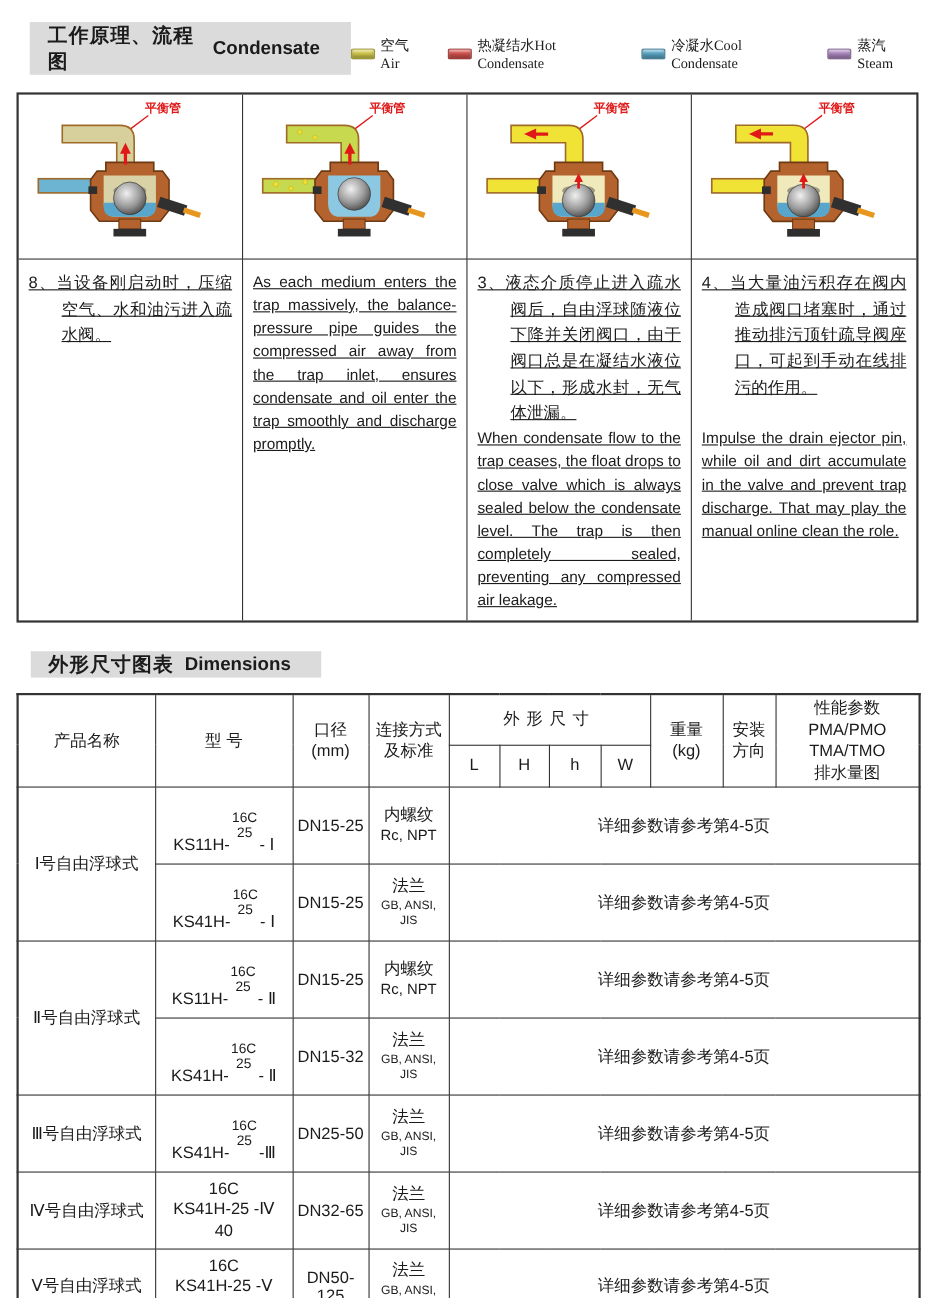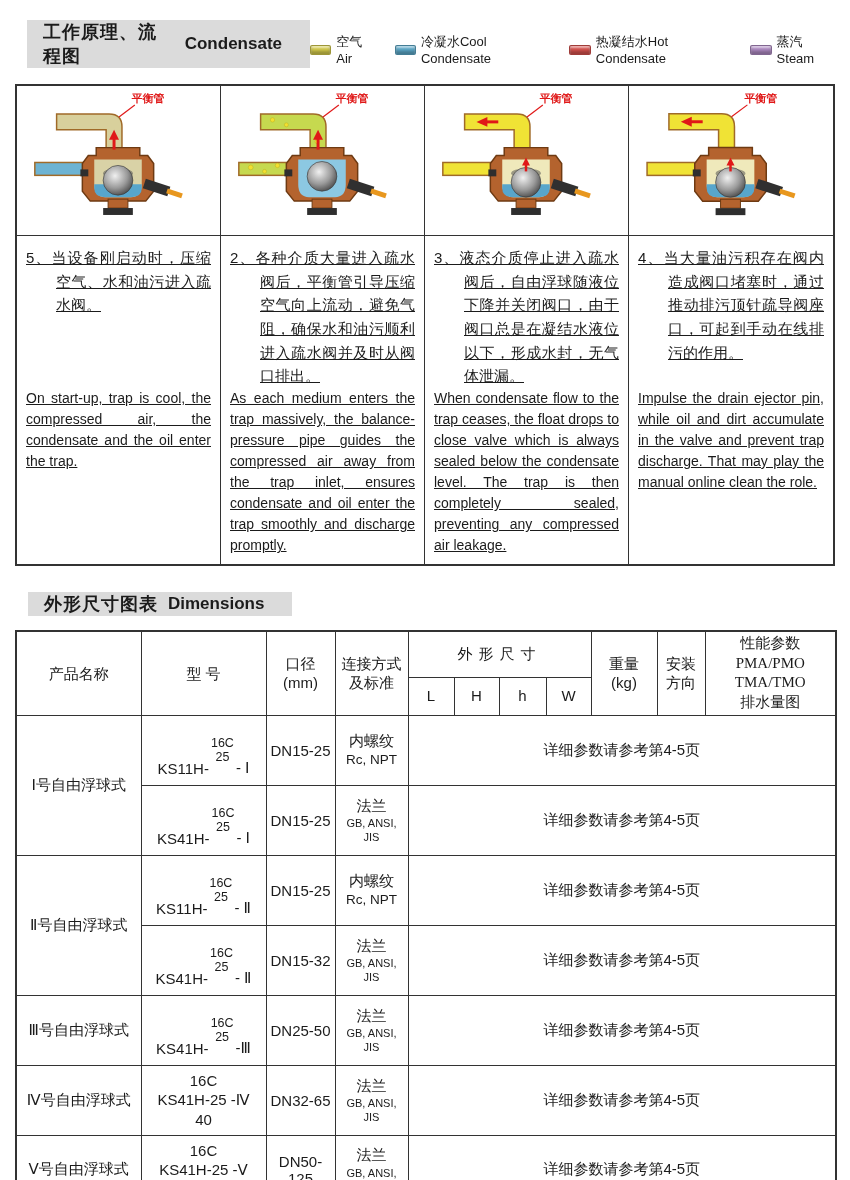--- a/index.html
+++ b/index.html
@@ -11,21 +11,21 @@
   }
   
   .sec-row { display:flex; align-items:flex-end; }
   .sec-head { display:flex; align-items:flex-end; height:48px; }
   .sec-marker { width:13px; background:#5d5d5d; }
   .sec-bar { background:#dbdbdb; display:flex; align-items:center; padding:0 28px 0 16px; }
   .sec-bar .t-zh { font-size:18px; font-weight:bold; letter-spacing:1px; }
   .sec-bar .t-en { font-size:17px; font-weight:bold; margin-left:10px; }
   
   .legend { display:flex; align-items:center; gap:20px; margin-left:auto; padding-bottom:2px; }
-  .legend-item { display:flex; align-items:center; gap:5px; font-size:13px; }
+  .legend-item { display:flex; align-items:center; gap:5px; font-size:13px;font-family:Liberation Serif, serif; }
   .swatch { width:23px; height:10px; border-radius:2px; border:1px solid rgba(0,0,0,.25);
             box-shadow: inset 0 -3px 3px rgba(0,0,0,.28), inset 0 2px 2px rgba(255,255,255,.55); }
   
   .op-table { margin-top:16px; border:2px solid #333; display:grid;
               grid-template-columns:repeat(4,1fr); background:#fff;text-decoration:underline; }
   .op-cell { border-right:1px solid #333; }
   .op-cell.last { border-right:none; }
   .op-diagram { height:150px; border-bottom:1px solid #333; position:relative; overflow:hidden; }
   .op-diagram svg { width:100%; height:100%; display:block; }
   .op-text { padding:10px 9px 8px 9px; }
@@ -34,21 +34,21 @@
   .step-en { font-size:14px; line-height:1.5; text-align:justify; }
   
   .dim-wrap { margin-top:14px; }
   .dim-table { border-collapse:collapse; width:820px; table-layout:fixed; border:2px solid #333; }
   .dim-table th, .dim-table td { border:1px solid #333; text-align:center; vertical-align:middle;
                                  font-weight:normal; padding:2px; overflow:hidden; }
   .dim-table thead th { font-size:15px; line-height:1.3; }
   .hdr-top { height:46px; }
   .hdr-sub th { height:38px; font-size:16px; }
   .outline-h { letter-spacing:6px;font-family:Liberation Serif, serif; }
-  .perf-h { font-size:13.5px; line-height:1.35;font-family:Liberation Serif, serif; }
+  .perf-h { font-size:13.5px; line-height:1.35; }
   .dim-table tbody td { height:70px; font-size:15px; }
   .group-cell { font-size:15px; }
   .model-cell { font-size:15px; white-space:nowrap; }
   .mpart { display:inline-block; vertical-align:middle;margin-top:36px; }
   .frac { display:inline-flex; flex-direction:column; font-size:12.5px; line-height:1.12;
           text-align:center; vertical-align:middle; margin:0 2px; }
   .model-lines div { line-height:1.3; font-size:15px; }
   .conn-main { font-size:15px; line-height:1.35; }
   .conn-sub { font-size:11px; line-height:1.3; }
   .conn-sub.big { font-size:13.5px; }
@@ -67,26 +67,26 @@
         <span class="t-zh">工作原理、流程图</span>
         <span class="t-en">Condensate</span>
       </div>
     </div>
     <div class="legend">
         <span class="legend-item">
           <span class="swatch" style="background: rgb(210, 201, 75);"></span>
           <span>空气Air</span>
         </span>
         <span class="legend-item">
+          <span class="swatch" style="background: rgb(212, 81, 77);"></span>
+          <span>热凝结水Hot Condensate</span>
+        </span>
+        <span class="legend-item">
           <span class="swatch" style="background: rgb(91, 167, 199);"></span>
           <span>冷凝水Cool Condensate</span>
-        </span>
-        <span class="legend-item">
-          <span class="swatch" style="background: rgb(212, 81, 77);"></span>
-          <span>热凝结水Hot Condensate</span>
         </span>
         <span class="legend-item">
           <span class="swatch" style="background: rgb(172, 136, 192);"></span>
           <span>蒸汽Steam</span>
         </span>
       </div>
   </div>
 
   <div class="op-table">
     <div class="op-cell op-diagram">
@@ -211,25 +211,23 @@
           <line x1="74" y1="36" x2="62" y2="36" stroke="#e01818" stroke-width="3"></line>
           <polygon points="63,31 63,41 52,36" fill="#e01818"></polygon>
           <line x1="102" y1="86" x2="102" y2="79" stroke="#e01818" stroke-width="2.5"></line>
           <polygon points="98,80 106,80 102,72" fill="#e01818"></polygon>
           <text x="116" y="16" fill="#e01818" font-size="11" font-weight="bold">平衡管</text>
           <line x1="119" y1="19" x2="103" y2="31" stroke="#e01818" stroke-width="1.2"></line>
         </svg>
       </div>
 
     <div class="op-cell op-text">
-      <p class="step-zh">5、当设备刚启动时，压缩空气、水和油污进入疏水阀。</p>
-      <p class="step-en">On start-up, trap is cool, the compressed air, the condensate and the oil enter the trap.</p>
+      <p class="step-zh">8、当设备刚启动时，压缩空气、水和油污进入疏水阀。</p>
     </div>
     <div class="op-cell op-text">
-      <p class="step-zh">2、各种介质大量进入疏水阀后，平衡管引导压缩空气向上流动，避免气阻，确保水和油污顺利进入疏水阀并及时从阀口排出。</p>
       <p class="step-en">As each medium enters the trap massively, the balance-pressure pipe guides the compressed air away from the trap inlet, ensures condensate and oil enter the trap smoothly and discharge promptly.</p>
     </div>
     <div class="op-cell op-text">
       <p class="step-zh">3、液态介质停止进入疏水阀后，自由浮球随液位下降并关闭阀口，由于阀口总是在凝结水液位以下，形成水封，无气体泄漏。</p>
       <p class="step-en">When condensate flow to the trap ceases, the float drops to close valve which is always sealed below the condensate level. The trap is then completely sealed, preventing any compressed air leakage.</p>
     </div>
     <div class="op-cell op-text last">
       <p class="step-zh">4、当大量油污积存在阀内造成阀口堵塞时，通过推动排污顶针疏导阀座口，可起到手动在线排污的作用。</p>
       <p class="step-en">Impulse the drain ejector pin, while oil and dirt accumulate in the valve and prevent trap discharge. That may play the manual online clean the role.</p>
     </div>

